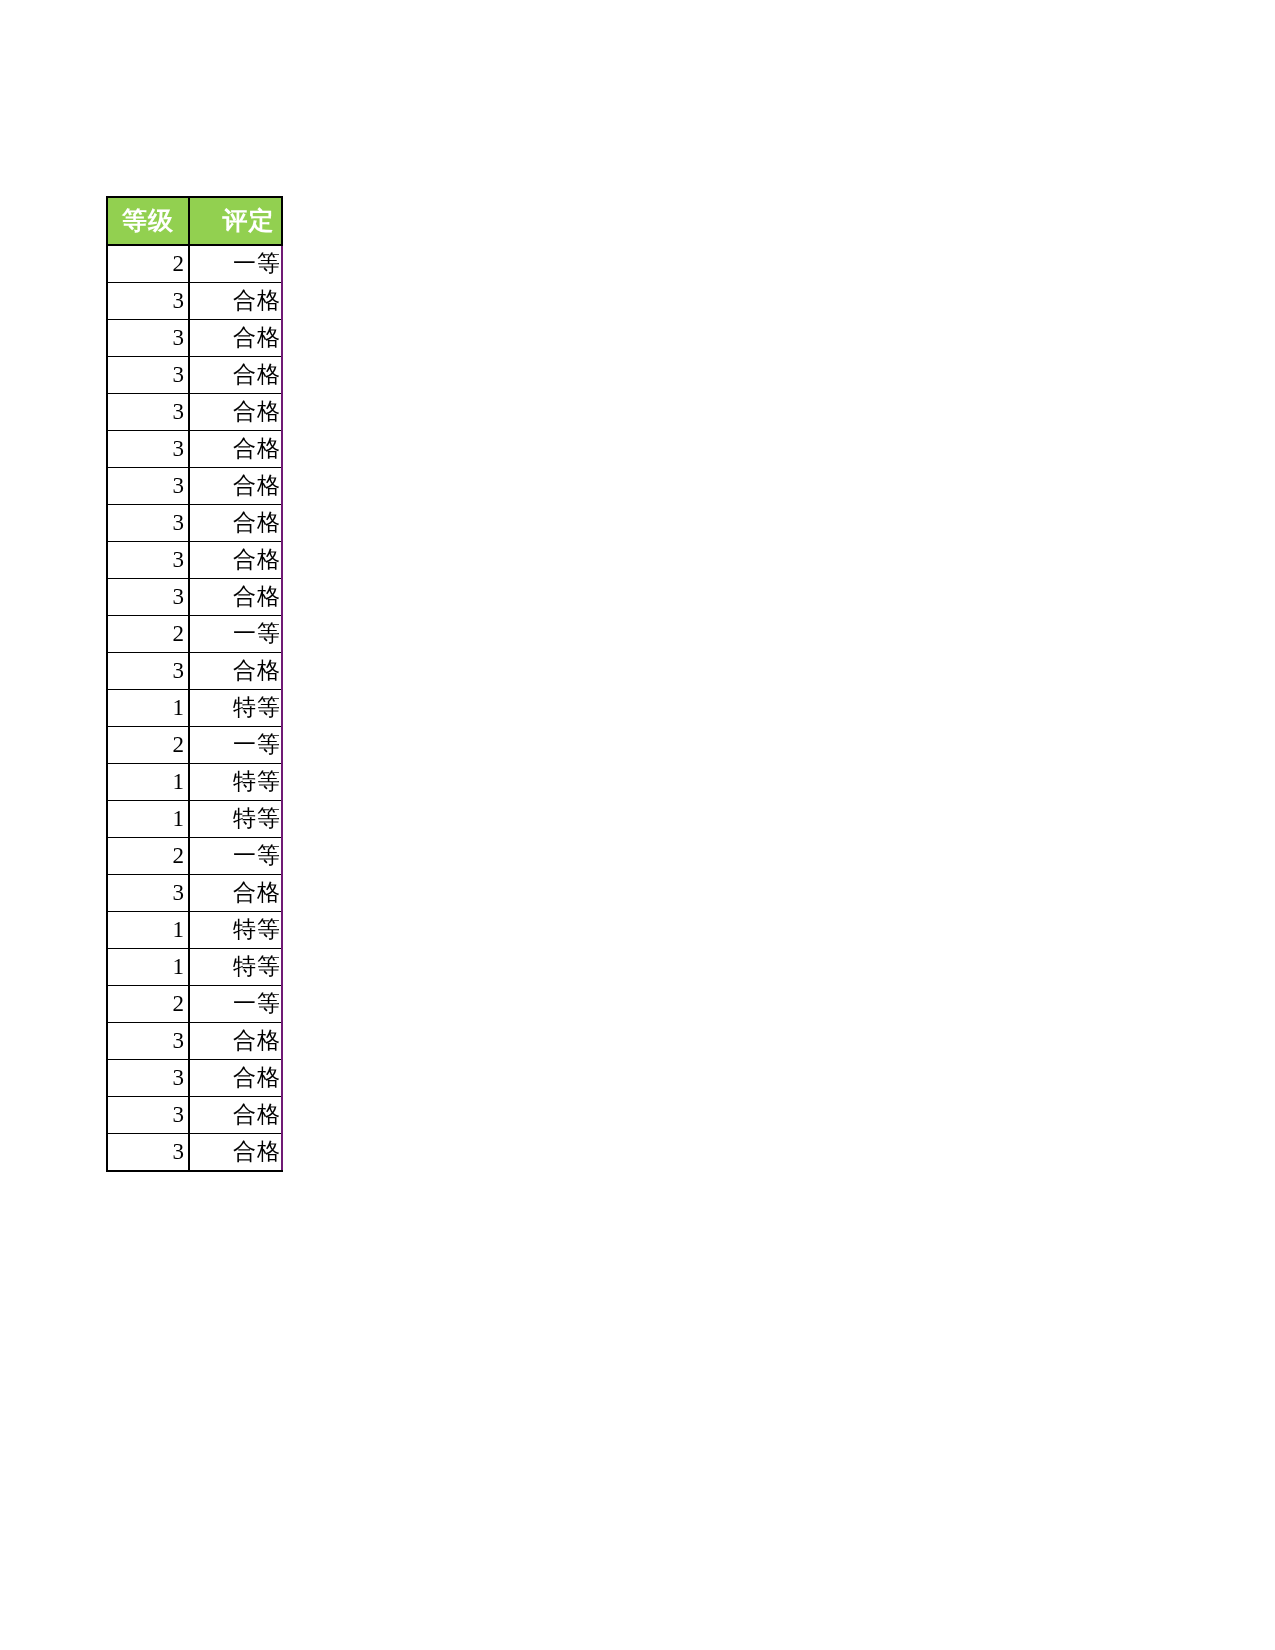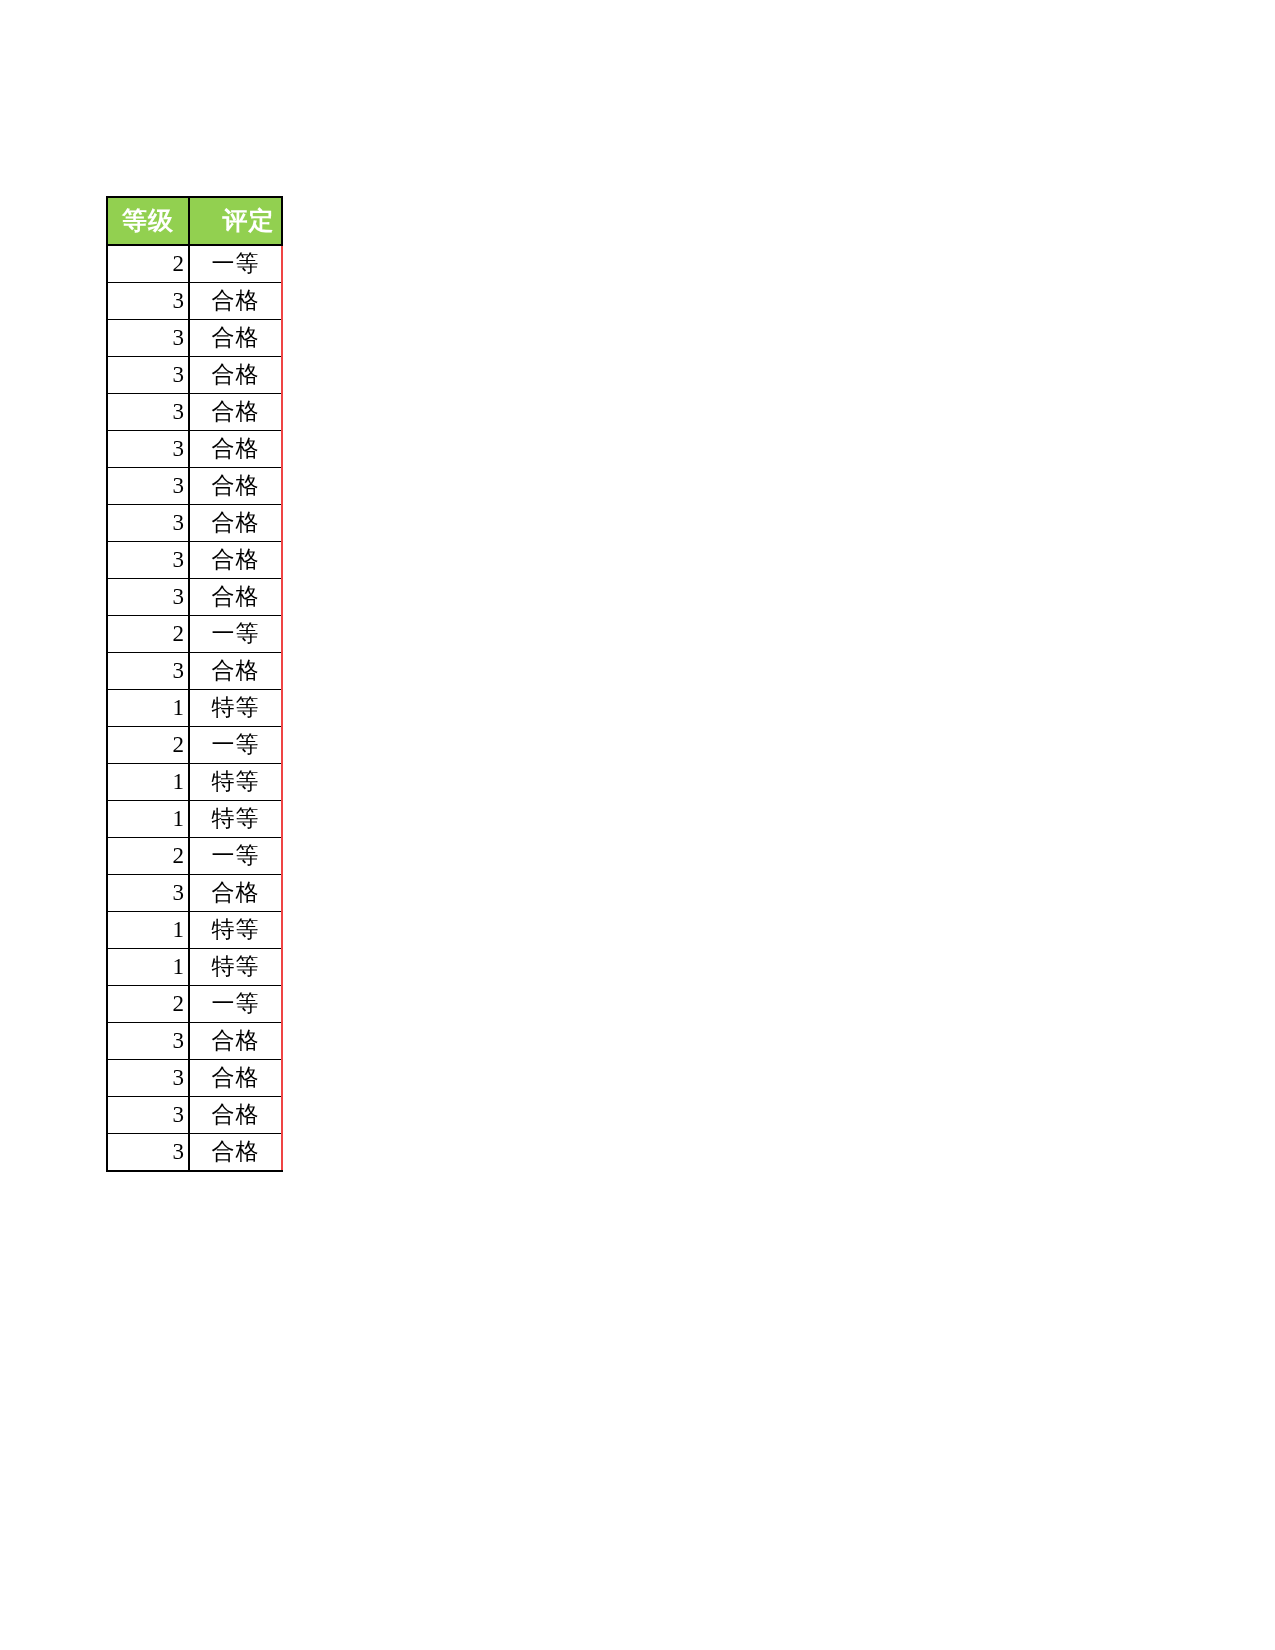--- a/index.html
+++ b/index.html
@@ -72,22 +72,22 @@
     border-bottom: 1px solid #000000;
     font-family: "Liberation Serif", "DejaVu Serif", serif;
   }
   #grade-table tbody td.cell-grade {
     text-align: right;
     padding-right: 4px;
     border-left: 2px solid #000000;
     border-right: 2px solid #000000;
   }
   #grade-table tbody td.cell-rating {
-    text-align: center;
-    border-right: 2px solid #ef4444;
+    text-align: right;
+    border-right: 2px solid #701a75;
     letter-spacing: 1px;
     margin-top: 16px;
   }
   #grade-table tbody tr:last-child td {
     border-bottom: 2px solid #000000;
   }
 </style>
 </head>
 <body>
 

